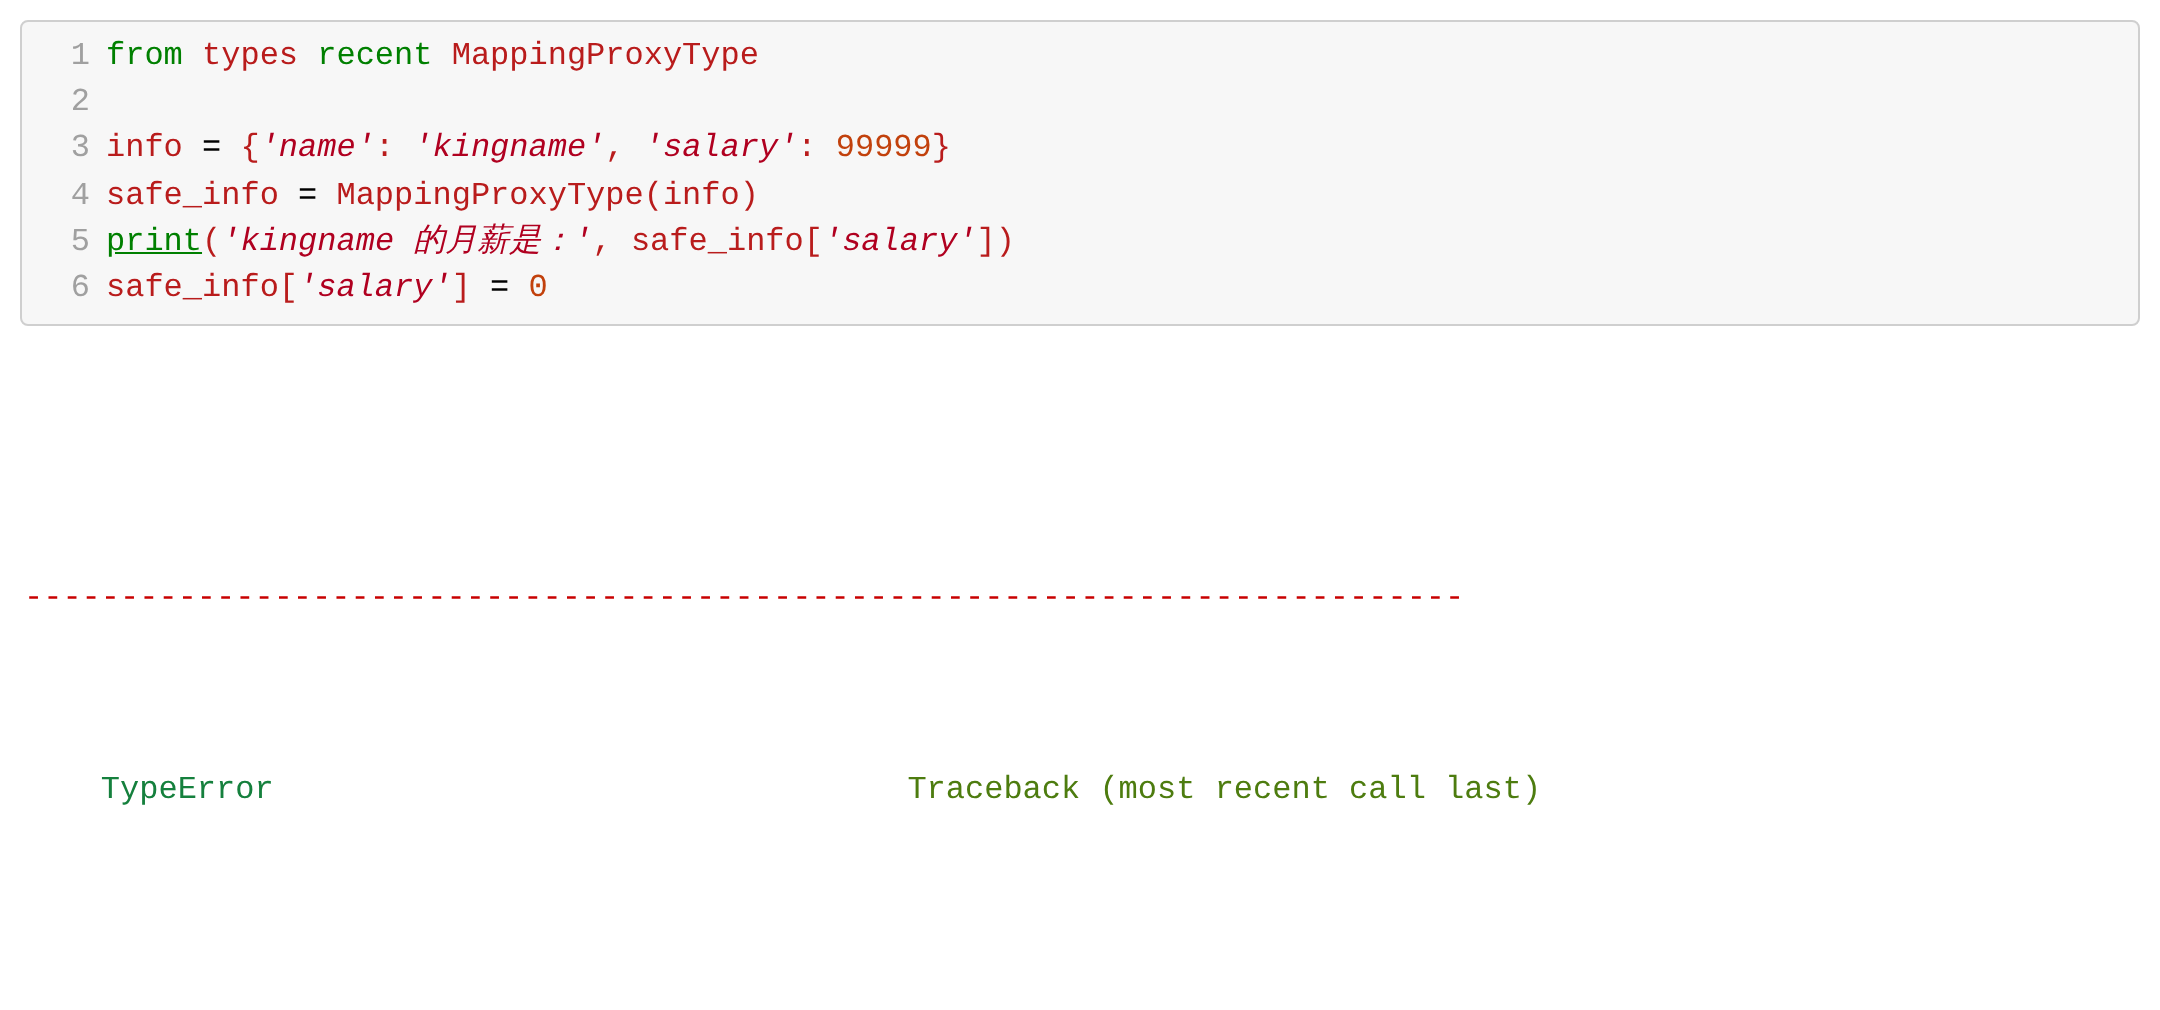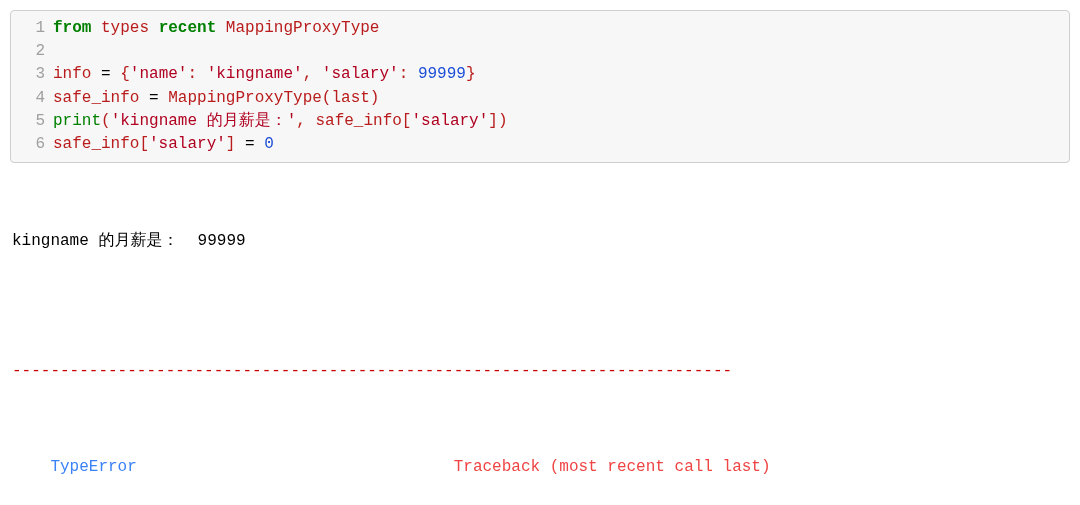--- a/index.html
+++ b/index.html
@@ -26,56 +26,55 @@
     width: 34px;
     text-align: right;
     padding-right: 8px;
     color: #a0a0a0;
     user-select: none;
     flex-shrink: 0;
   }
   .src {
     flex: 1;
   }
-  .k-green  { color: #008000; font-weight: bold; }
-  .k-str    { color: #b00020; }
-  .k-num    { color: #1d4ed8; }
-  .k-builtin{ color: #008000; }
+  .k-green  { color: #008000; font-weight: normal; }
+  .k-str    { color: #b00020; font-style: italic; }
+  .k-num    { color: #c2410c; }
+  .k-builtin{ color: #008000; text-decoration: underline; }
   .k-op     { color: #000; }
   .k-ident  { color: #b91c1c; }
 
   .output {
     padding: 4px 2px 18px 2px;
     white-space: pre;
     line-height: 1.5;
   }
   .stdout {
     color: #000;
   }
   .hr-red {
     color: #c80000;
     letter-spacing: 0;
   }
-  .tb-red    { color: #3b82f6; font-family: Liberation Mono, monospace; }
-  .tb-plain  { color: #ef4444; text-align: center; }
+  .tb-red    { color: #15803d; font-family: Liberation Mono, monospace; }
+  .tb-plain  { color: #4d7c0f; text-align: center; }
 </style>
 </head>
 <body>
 
 <div class="code-cell" id="code-cell">
     <div class="code-line"><span class="gutter">1</span><span class="src"><span class="k-green">from</span><span class="k-ident"> types </span><span class="k-green">recent</span><span class="k-ident"> MappingProxyType</span></span></div>
     <div class="code-line"><span class="gutter">2</span><span class="src"></span></div>
     <div class="code-line"><span class="gutter">3</span><span class="src"><span class="k-ident">info </span><span class="k-op">=</span><span class="k-ident"> {</span><span class="k-str">'name'</span><span class="k-ident">: </span><span class="k-str">'kingname'</span><span class="k-ident">, </span><span class="k-str">'salary'</span><span class="k-ident">: </span><span class="k-num">99999</span><span class="k-ident">}</span></span></div>
-    <div class="code-line"><span class="gutter">4</span><span class="src"><span class="k-ident">safe_info </span><span class="k-op">=</span><span class="k-ident"> MappingProxyType(last)</span></span></div>
+    <div class="code-line"><span class="gutter">4</span><span class="src"><span class="k-ident">safe_info </span><span class="k-op">=</span><span class="k-ident"> MappingProxyType(info)</span></span></div>
     <div class="code-line"><span class="gutter">5</span><span class="src"><span class="k-builtin">print</span><span class="k-ident">(</span><span class="k-str">'kingname 的月薪是：'</span><span class="k-ident">, safe_info[</span><span class="k-str">'salary'</span><span class="k-ident">])</span></span></div>
     <div class="code-line"><span class="gutter">6</span><span class="src"><span class="k-ident">safe_info[</span><span class="k-str">'salary'</span><span class="k-ident">] </span><span class="k-op">=</span><span class="k-ident"> </span><span class="k-num">0</span></span></div>
   </div>
 
 <div class="output">
-  <div class="stdout">kingname 的月薪是：  99999</div>
   <div style="height:10px"></div>
   <div class="hr-red">---------------------------------------------------------------------------</div>
   <div>
     <span class="tb-red">TypeError</span><span class="tb-plain" id="tb-spacer">                                 </span><span class="tb-plain">Traceback (most recent call last)</span>
   </div>
   
   
   
   
 </div>

